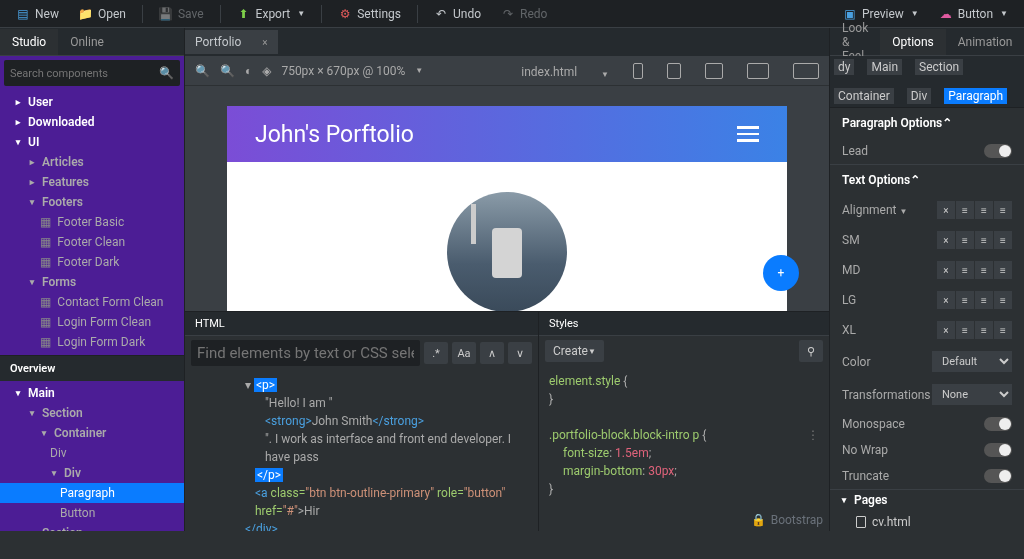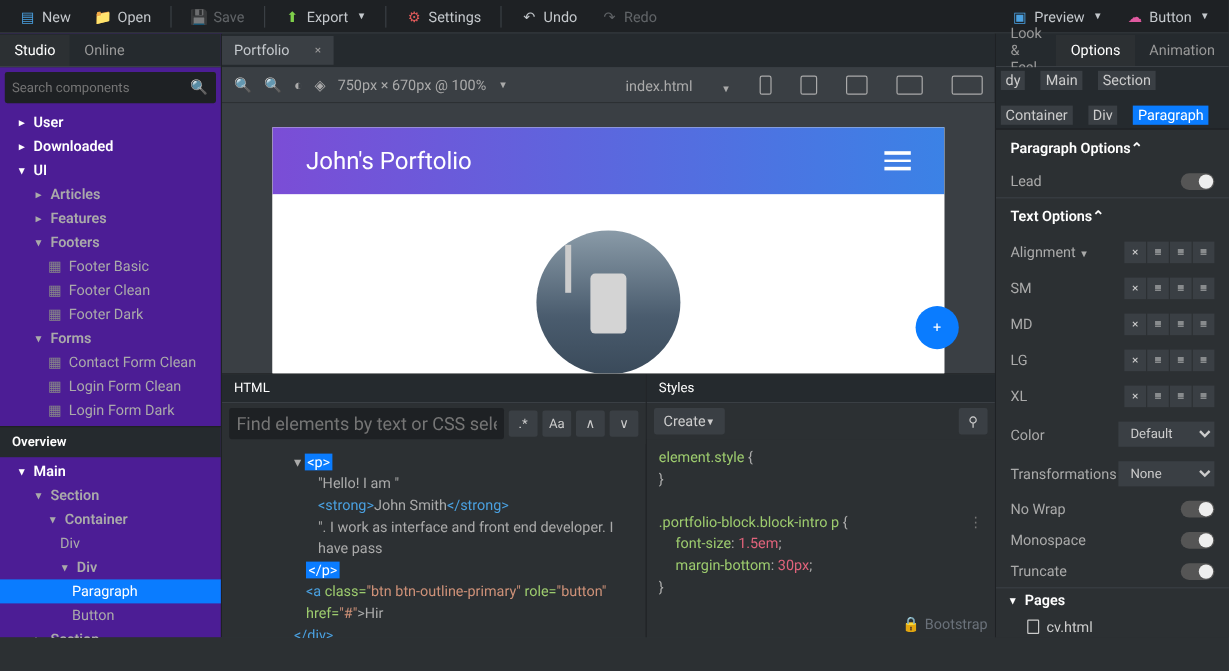--- a/index.html
+++ b/index.html
@@ -29,21 +29,21 @@
 .center{flex:1;display:flex;flex-direction:column;background:#3a3f44}
 .doc-tab-row{height:28px;background:#252a2e;display:flex;align-items:center}
 .doc-tab{padding:5px 10px;background:#3a3f44;display:flex;align-items:center;gap:21px;font-size:11px}
 .doc-tab .close{color:#999;cursor:pointer;font-size:10px}
 .canvas-toolbar{height:30px;background:#3a3f44;display:flex;align-items:center;padding:0 10px;gap:10px;color:#aaa;font-size:11px;border-bottom:1px solid #2c3033}
 .ct-right{margin-left:auto;display:flex;gap:24px;align-items:flex-end}
 .device-btn{width:20px;height:16px;border:1.5px solid #aaa;border-radius:2px;cursor:pointer}
 .canvas-wrap{flex:1;background:#3a3f44;padding:20px;overflow:hidden;position:relative}
 .canvas{background:#fff;width:560px;height:235px;margin:0 auto;position:relative;overflow:hidden}
 .navbar{height:56px;background:linear-gradient(90deg,#7b4dd6,#3b82e6);display:flex;align-items:center;padding:0 28px;color:#fff}
-.navbar h1{font-size:20px;font-weight:400}
+.navbar h1{font-size:23px;font-weight:400}
 .burger{margin-left:auto;display:flex;flex-direction:column;gap:4px;cursor:pointer}
 .burger span{width:22px;height:2.5px;background:#fff}
 .hero{height:179px;display:flex;align-items:center;justify-content:center;background:#fff}
 .avatar{width:120px;height:120px;border-radius:50%;background:linear-gradient(180deg,#8a9ba8 0%,#4a5c6e 60%,#3a4a5a 100%);position:relative;overflow:hidden}
 .avatar::before{content:"";position:absolute;width:30px;height:50px;background:#d4d4d4;left:50%;top:30%;transform:translateX(-50%);border-radius:4px}
 .avatar::after{content:"";position:absolute;width:5px;height:40px;background:#ccc;left:20%;top:10%}
 .fab{position:absolute;right:30px;bottom:20px;width:36px;height:36px;border-radius:50%;background:#0a7cff;color:#fff;display:flex;align-items:center;justify-content:center;font-size:20px;cursor:pointer}
 .bottom-panels{height:220px;display:flex;border-top:1px solid #1e2124}
 .panel{flex:1;background:#2c3033;display:flex;flex-direction:column;border-right:1px solid #1e2124}
 .panel-hdr{padding:5px 10px;background:#252a2e;font-size:11px;color:#fff;border-bottom:1px solid #3a3f44}
@@ -396,25 +396,25 @@
           </div>
       <div class="opt-row">
             <span>Color</span>
             <select class="sel"><option>Default</option></select>
           </div>
       <div class="opt-row">
             <span>Transformations</span>
             <select class="sel"><option>None</option></select>
           </div>
       <div class="opt-row">
+            <span>Monospace</span>
+            <div class="toggle"></div>
+          </div>
+      <div class="opt-row">
             <span>No Wrap</span>
-            <div class="toggle"></div>
-          </div>
-      <div class="opt-row">
-            <span>Monospace</span>
             <div class="toggle"></div>
           </div>
       <div class="opt-row">
             <span>Truncate</span>
             <div class="toggle"></div>
           </div>
     </div>
     <div class="opt-section">
       <div class="tree-item bold" style="padding-left:10px">
             <span class="chevron">▾</span>

